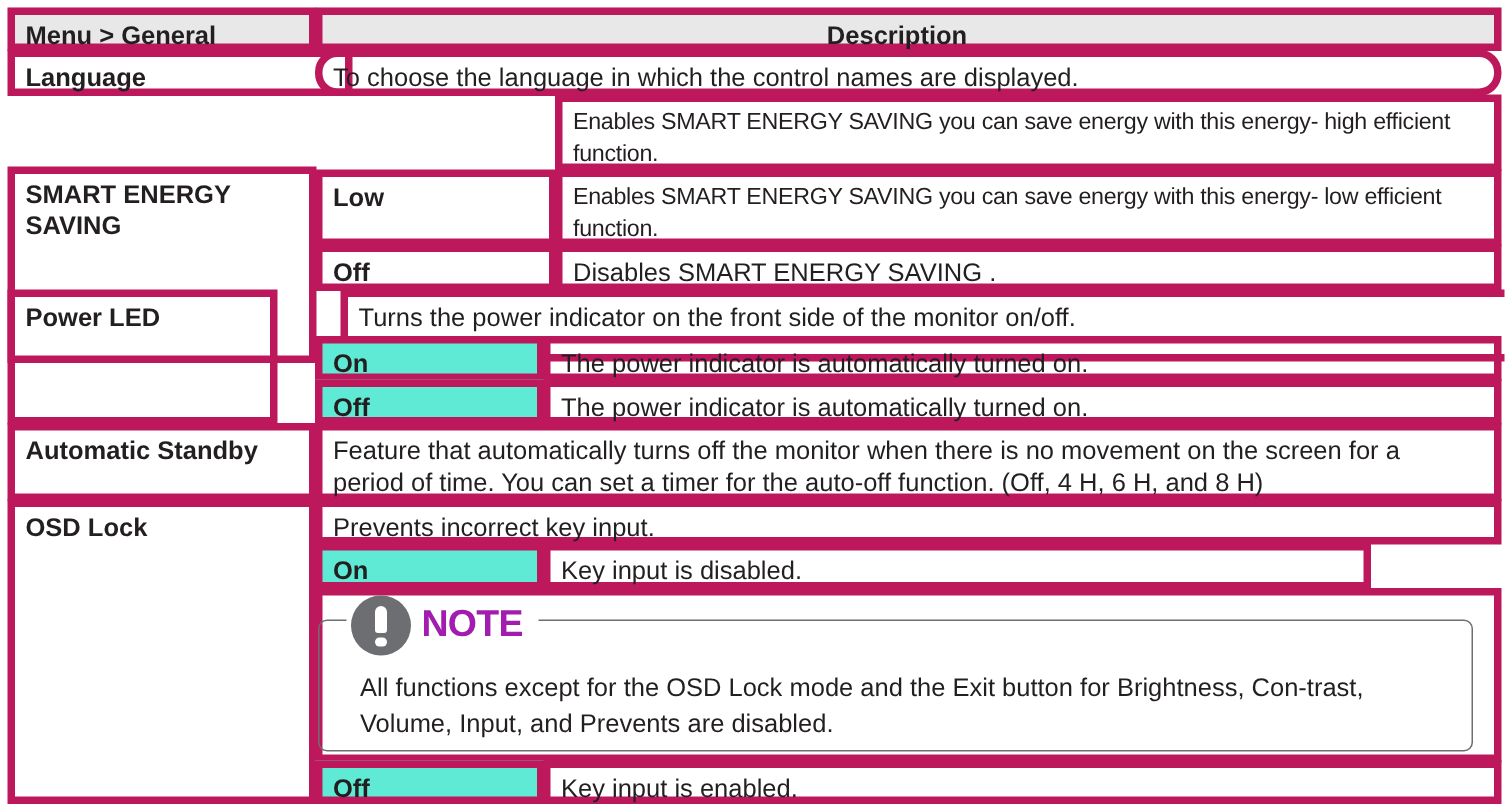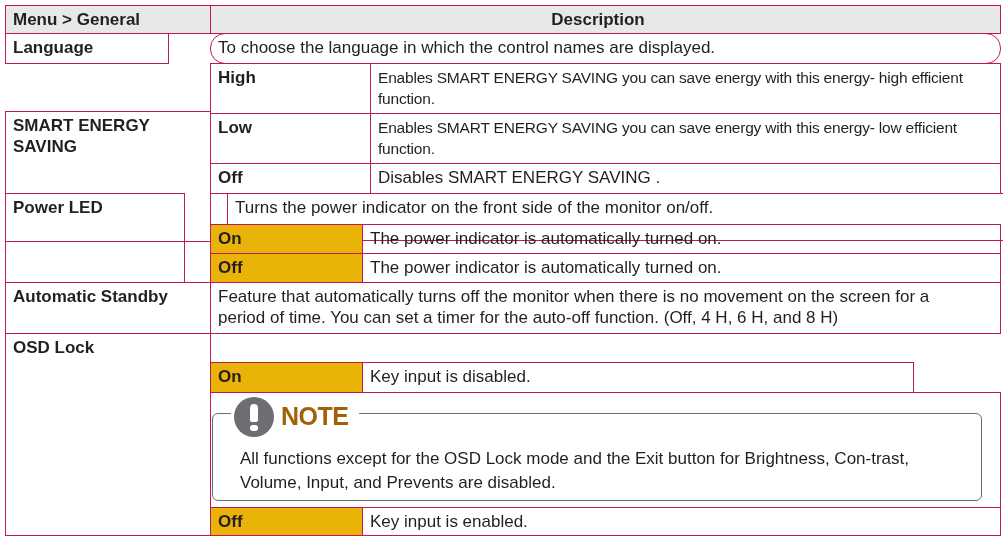--- a/index.html
+++ b/index.html
@@ -1,68 +1,68 @@
 <!DOCTYPE html>
 <html><head>
   <meta charset="utf-8">
   <style>
     html, body { margin: 0; padding: 0; background: #ffffff; }
     body { width: 1003px; height: 540px; position: relative; overflow: hidden;
            font-family: "Liberation Sans", sans-serif; color: #231f20; }
     .tbl { position: absolute; left: 5px; top: 5px; width: 996px; height: 531px; }
-    .cell { position: absolute; box-sizing: border-box; border: 1px solid #be185d;
+    .cell { position: absolute; box-sizing: border-box; border: 5px solid #be185d;
             padding: 3px 22px 0 7px; font-size: 17px; line-height: 21px; }
     .hdr { background: #e8e8e8; font-weight: bold; }
     .bold { font-weight: bold; }
-    .gray { background: #eab308; }
+    .gray { background: #5eead4; }
     .small { font-size: 15.5px; line-height: 21px; letter-spacing: -0.2px; }
     .center { text-align: center; }
     .note-box { position: absolute; left: 212px; top: 413px; width: 770px; height: 88px;
                 box-sizing: border-box; border: 1.5px solid #6d6e71; border-radius: 6px; }
     .note-gap { position: absolute; left: 18px; top: -4px; width: 128px; height: 8px; background: #fff; }
     .note-icon { position: absolute; left: 234px; top: 397px; width: 40px; height: 40px;
                  border-radius: 50%; background: #6d6e71; }
     .note-icon .bar { position: absolute; left: 16px; top: 7px; width: 8px; height: 18px;
                       background: #fff; border-radius: 4px 4px 2px 2px; }
     .note-icon .dot { position: absolute; left: 16px; top: 28px; width: 8px; height: 6px;
                       background: #fff; border-radius: 3px; }
     .note-title { position: absolute; left: 281px; top: 401px; font-size: 25px; font-weight: bold;
-                  color: #a16207; letter-spacing: -0.5px; line-height: 30px; }
+                  color: #a21caf; letter-spacing: -0.5px; line-height: 30px; }
     .note-text { position: absolute; left: 240px; top: 447px; width: 730px; font-size: 17px; line-height: 24px; }
   </style>
 </head>
 <body>
 
 <div class="tbl">
 
   <div class="cell hdr" style="left:0;top:0;width:206px;height:29px;">Menu &gt; General</div>
   <div class="cell hdr center" style="left:205px;top:0;width:791px;height:29px;">Description</div>
 
-  <div class="cell bold" style="left:0;top:28px;width:164px;height:31px;">Language</div>
+  <div class="cell bold" style="left:0;top:28px;width:230px;height:31px;">Language</div>
   <div class="cell" style="left:205px;top:28px;width:791px;height:31px;border-radius:15px;">To choose the language in which the control names are displayed.</div>
 
   <div class="cell bold" style="left:0;top:58px;width:206px;height:131px;margin-top:48px;">SMART ENERGY SAVING</div>
-  <div class="cell bold" style="left:205px;top:58px;width:161px;height:51px;">High</div>
   <div class="cell small" style="left:365px;top:58px;width:631px;height:51px;">Enables SMART ENERGY SAVING  you can save energy with this energy- high efficient function.</div>
   <div class="cell bold" style="left:205px;top:108px;width:161px;height:51px;">Low</div>
   <div class="cell small" style="left:365px;top:108px;width:631px;height:51px;">Enables SMART ENERGY SAVING  you can save energy with this energy- low efficient function.</div>
   <div class="cell bold" style="left:205px;top:158px;width:161px;height:31px;">Off</div>
   <div class="cell" style="left:365px;top:158px;width:631px;height:31px;">Disables SMART ENERGY SAVING .</div>
 
   <div class="cell bold" style="left:0;top:188px;width:180px;height:90px;">Power LED</div>
   <div class="cell" style="left:222px;top:188px;width:791px;height:48px;">Turns the power indicator on the front side of the monitor on/off.</div>
   <div class="cell bold gray" style="left:205px;top:219px;width:153px;height:30px;">On</div>
   <div class="cell" style="left:357px;top:219px;width:639px;height:30px;">The power indicator is automatically turned on.</div>
   <div class="cell bold gray" style="left:205px;top:248px;width:153px;height:30px;">Off</div>
   <div class="cell" style="left:357px;top:248px;width:639px;height:30px;">The power indicator is automatically turned on.</div>
 
   <div class="cell bold" style="left:0;top:277px;width:206px;height:52px;">Automatic Standby</div>
   <div class="cell" style="left:205px;top:277px;width:791px;height:52px;">Feature that automatically turns off the monitor when there is no movement on the screen for a period of time. You can set a timer for the auto-off function. (Off, 4 H, 6 H, and 8 H)</div>
 
   <div class="cell bold" style="left:0;top:328px;width:206px;height:203px;">OSD Lock</div>
+  <div class="cell" style="left:205px;top:328px;width:791px;height:30px;">Prevents incorrect key input.</div>
   <div class="cell bold gray" style="left:205px;top:357px;width:153px;height:31px;">On</div>
   <div class="cell" style="left:357px;top:357px;width:552px;height:31px;">Key input is disabled.</div>
   <div class="cell" style="left:205px;top:387px;width:791px;height:116px;"></div>
   <div class="cell bold gray" style="left:205px;top:502px;width:153px;height:29px;">Off</div>
   <div class="cell" style="left:357px;top:502px;width:639px;height:29px;">Key input is enabled.</div>
 </div>
 
 <div class="note-box">
   <div class="note-gap"></div>
 </div>

